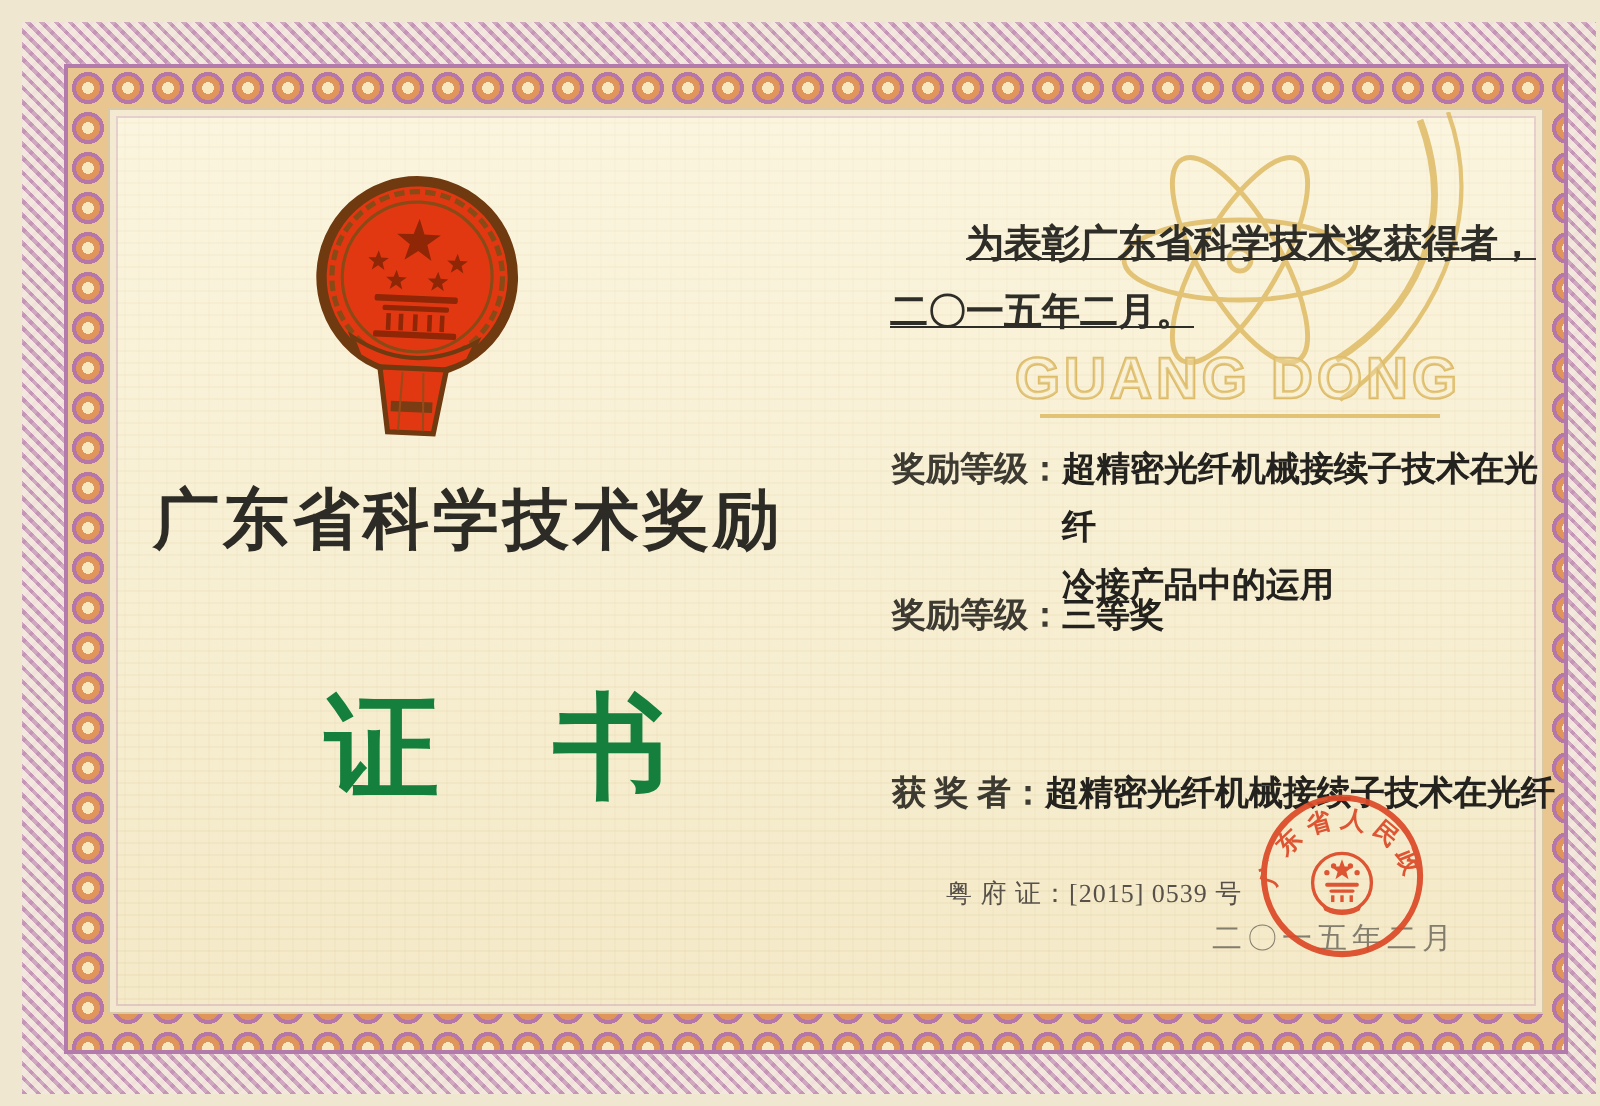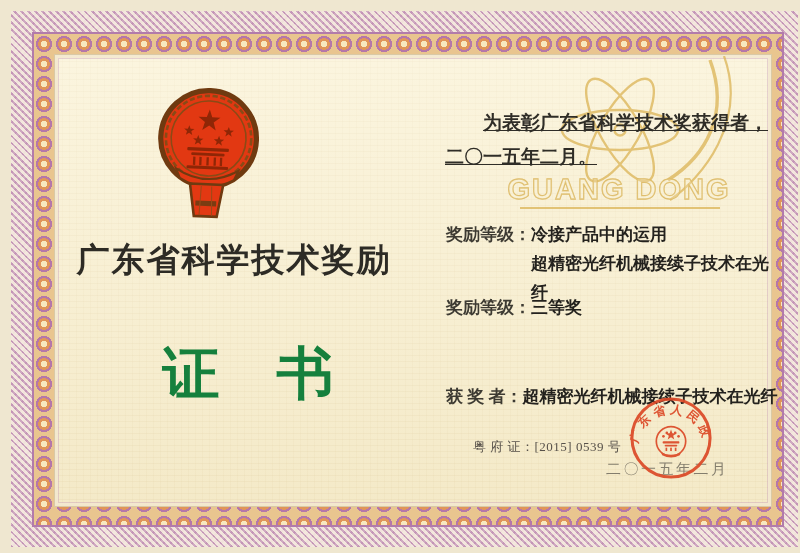--- a/index.html
+++ b/index.html
@@ -114,22 +114,22 @@
   </svg>
 
   <div class="intro">
     <div class="indent">为表彰广东省科学技术奖获得者，</div>
     <div>二〇一五年二月。</div>
   </div>
 
   <div class="field f1">
     <span class="label">奖励等级：</span>
     <span class="value">
+      <div>超精密光纤机械接续子技术在光纤</div>
       <div>冷接产品中的运用</div>
-      <div>超精密光纤机械接续子技术在光纤</div>
     </span>
   </div>
 
   <div class="field f2">
     <span class="label">奖励等级：</span>
     <span class="value">三等奖</span>
   </div>
 
   <div class="field f3">
     <span class="label">获 奖 者：</span>

